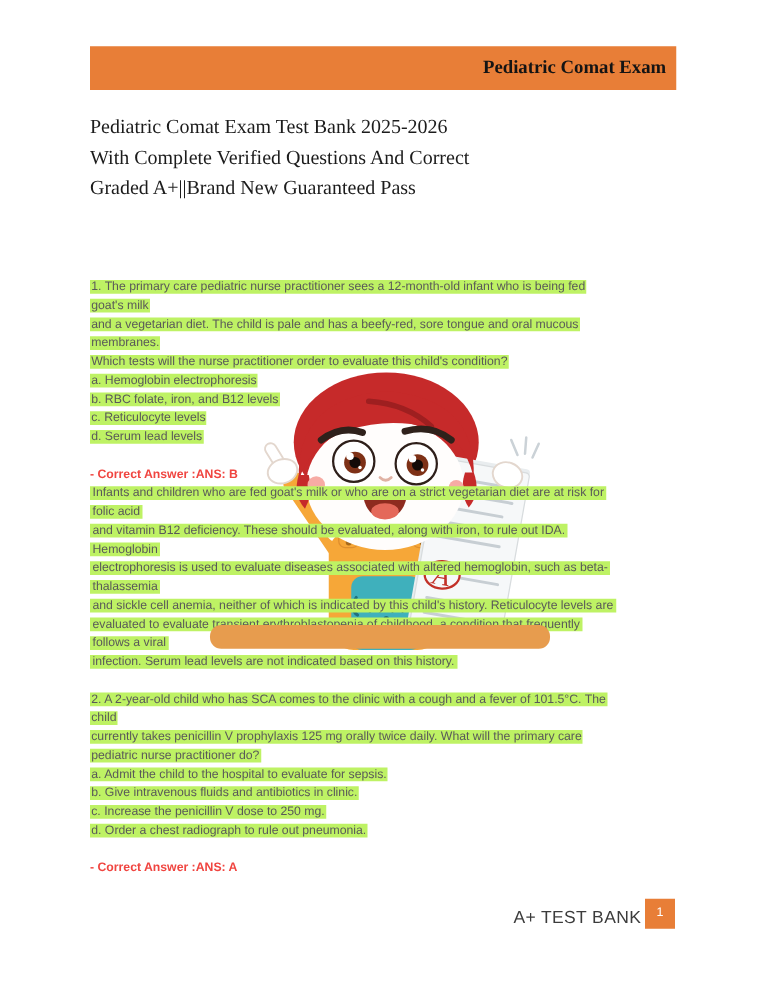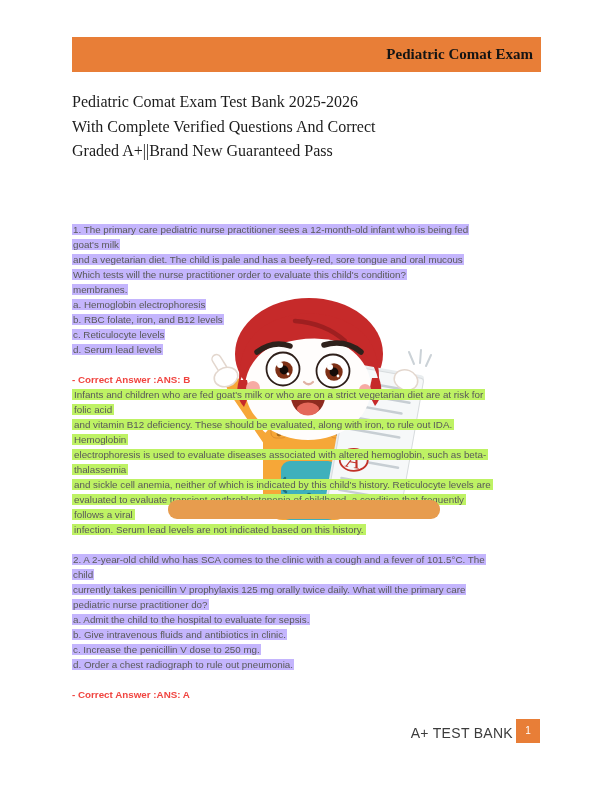--- a/index.html
+++ b/index.html
@@ -12,21 +12,21 @@
     text-align:right;padding-right:8px;box-sizing:border-box;z-index:2;
     font-family:"Liberation Serif",serif;font-weight:bold;font-size:15px;color:#141414;}
 
   
   .doc-title{left:72px;top:90px;width:478px;z-index:2;
     font-family:"Liberation Serif",serif;font-size:16px;line-height:24.5px;color:#1c1c1c;}
 
   
   .content{left:72px;top:222px;width:470px;z-index:2;}
   .line{height:15px;line-height:15px;font-size:9.8px;white-space:nowrap;color:#595959;}
-  .line.body span{background:#c4b5fd;padding:0 1px;}
+  .line.body span{background:#bef264;padding:0 1px;}
   .line.highlight span{background:#bef264;padding:0 2px;}
   .line.answer{color:#f04540;font-weight:bold;}
   .line.answer span{background:transparent;}
 
   
   .redact-bar{left:168px;top:500px;width:272px;height:19px;border-radius:9px;z-index:3;}
 
   
   .cartoon{left:193px;top:292px;width:252px;height:232px;z-index:1;}
 
@@ -135,22 +135,22 @@
   <circle cx="172" cy="98" r="6" fill="#f7aba4"></circle>
   <path d="M111,90 q4.5,4.5 9,0" stroke="#e0b2a4" stroke-width="2.2" fill="none" stroke-linecap="round"></path>
   <path d="M97,101 Q115,99 133,101 Q131,122 115,123 Q99,122 97,101 Z" fill="#8e2b1f"></path>
   <ellipse cx="115" cy="117" rx="11" ry="6.5" fill="#e4685a"></ellipse>
 </svg>
 
 <div class="abs content">
     <div class="line body"><span>1. The primary care pediatric nurse practitioner sees a 12-month-old infant who is being fed</span></div>
     <div class="line body"><span>goat's milk</span></div>
     <div class="line body"><span>and a vegetarian diet. The child is pale and has a beefy-red, sore tongue and oral mucous</span></div>
+    <div class="line body"><span>membranes.</span></div>
     <div class="line body"><span>Which tests will the nurse practitioner order to evaluate this child's condition?</span></div>
-    <div class="line body"><span>membranes.</span></div>
     <div class="line body"><span>a. Hemoglobin electrophoresis</span></div>
     <div class="line body"><span>b. RBC folate, iron, and B12 levels</span></div>
     <div class="line body"><span>c. Reticulocyte levels</span></div>
     <div class="line body"><span>d. Serum lead levels</span></div>
     <div class="line blank"></div>
     <div class="line answer"><span>- Correct Answer :ANS: B</span></div>
     <div class="line highlight"><span>Infants and children who are fed goat's milk or who are on a strict vegetarian diet are at risk for</span></div>
     <div class="line highlight"><span>folic acid</span></div>
     <div class="line highlight"><span>and vitamin B12 deficiency. These should be evaluated, along with iron, to rule out IDA.</span></div>
     <div class="line highlight"><span>Hemoglobin</span></div>

